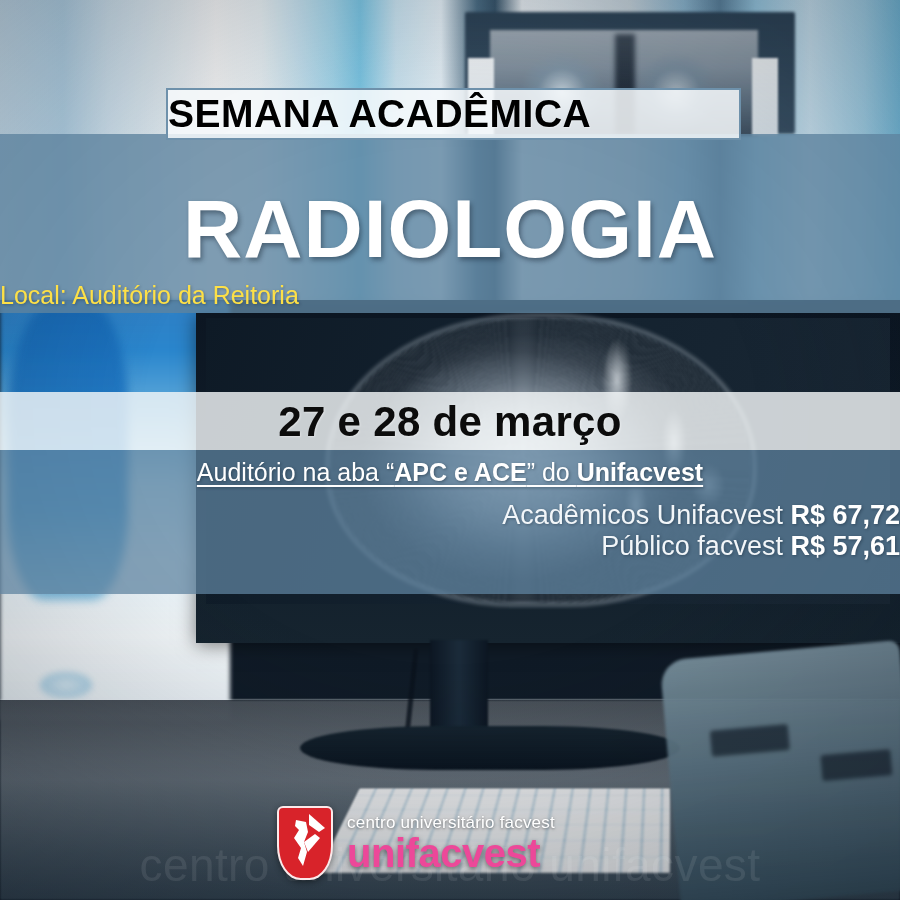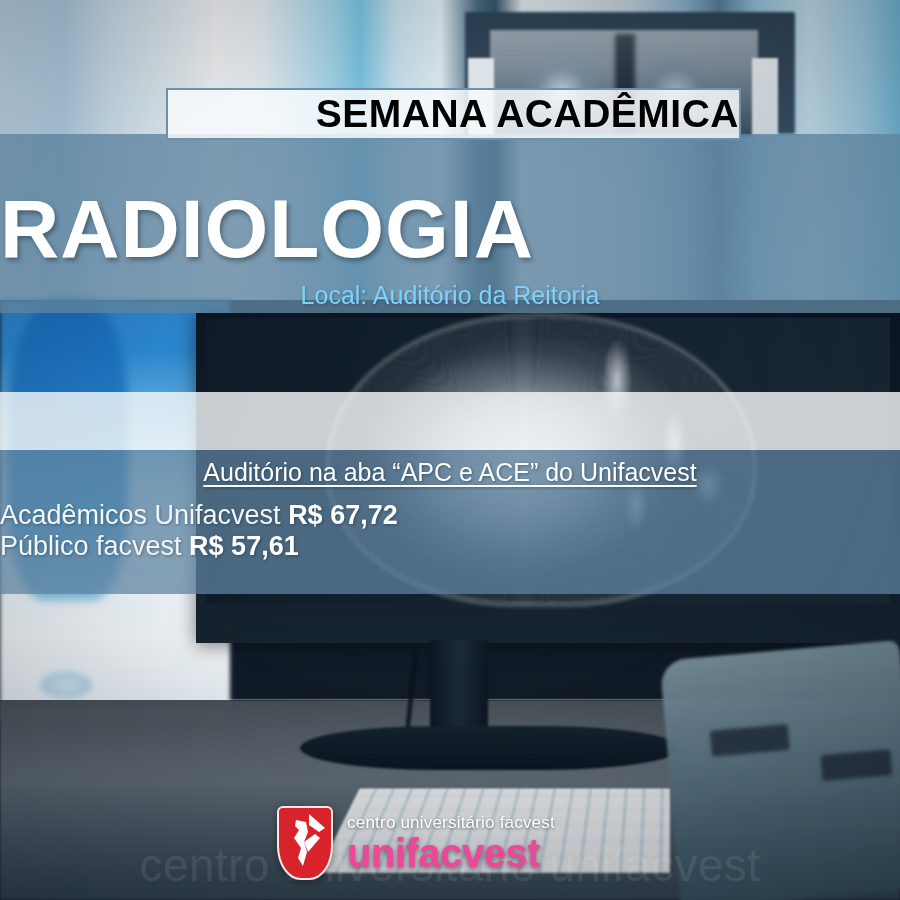--- a/index.html
+++ b/index.html
@@ -212,42 +212,43 @@
   .band-blue-bottom {
     position:absolute; left:0; top:450px; width:900px; height:144px;
     background:rgba(94,131,159,.74);
   }
 
   
   .title-box {
     position:absolute; left:166px; top:88px; width:575px; height:52px;
     background:rgba(246,249,251,.86);
     border:2px solid #6e91ab;
-    display:flex; align-items:center; justify-content:flex-end;
+    display:flex; align-items:center; justify-content:flex-start;
   }
   .title-box span {
     font-size:39px; font-weight:700; letter-spacing:.5px;
     color:#000;
     text-shadow:1px 1px 1px rgba(255,255,255,.35);
     white-space:nowrap;
   }
 
   .main-title {
     position:absolute; left:0; top:182px; width:900px;
+    text-align:center;
     font-size:82px; font-weight:700; letter-spacing:1px;
     color:#ffffff;
     text-shadow:2px 3px 5px rgba(20,34,48,.45);
     white-space:nowrap;
   }
 
   .subtitle {
     position:absolute; left:0; top:281px; width:900px;
-    text-align:center;
+    text-align:left;
     font-size:25px; font-weight:400;
-    color:#7dd3fc;
+    color:#fde047;
     text-shadow:1px 1px 3px rgba(20,34,48,.35);
     white-space:nowrap;
   }
 
   .date-line {
     position:absolute; left:0; top:398px; width:900px;
     text-align:center;
     font-size:42px; font-weight:700; letter-spacing:.3px;
     color:#0c0c0c;
     text-shadow:1px 1px 2px rgba(255,255,255,.4);
@@ -256,25 +257,25 @@
 
   .inscr-line {
     position:absolute; left:0; top:458px; width:900px;
     text-align:center;
     font-size:25px; font-weight:400;
     color:#ffffff;
     text-shadow:1px 1px 3px rgba(16,30,44,.45);
     white-space:nowrap;
   }
   .inscr-line .u { text-decoration:underline; text-underline-offset:4px; }
-  .inscr-line b { font-weight:400; }
+  .inscr-line b { font-weight:700; }
 
   .price-line {
     position:absolute; left:0; width:900px;
-    text-align:left;
+    text-align:right;
     font-size:27px; font-weight:400;
     color:#f2f6f9;
     text-shadow:1px 1px 3px rgba(16,30,44,.4);
     white-space:nowrap;
   }
   .price-line b { font-weight:700; color:#ffffff; }
   .price-1 { top:500px; }
   .price-2 { top:531px; }
   .price-3 { top:562px; }
 
@@ -349,20 +350,21 @@
   <div class="band-blue-bottom"></div>
 
   <div class="title-box">
     <span>SEMANA ACADÊMICA</span>
   </div>
 
   <div class="main-title">RADIOLOGIA</div>
 
   <div class="subtitle">Local: Auditório da Reitoria</div>
 
+  <div class="date-line">27 e 28 de março</div>
 
   <div class="inscr-line">
     <span class="u"><span>Auditório na aba “</span><b>APC e ACE</b><span>” do </span><b>Unifacvest</b></span>
   </div>
 
   <div class="price-line price-1">
     <span>Acadêmicos Unifacvest </span><b>R$ 67,72</b>
   </div>
   <div class="price-line price-2">
     <span>Público facvest </span><b>R$ 57,61</b>

